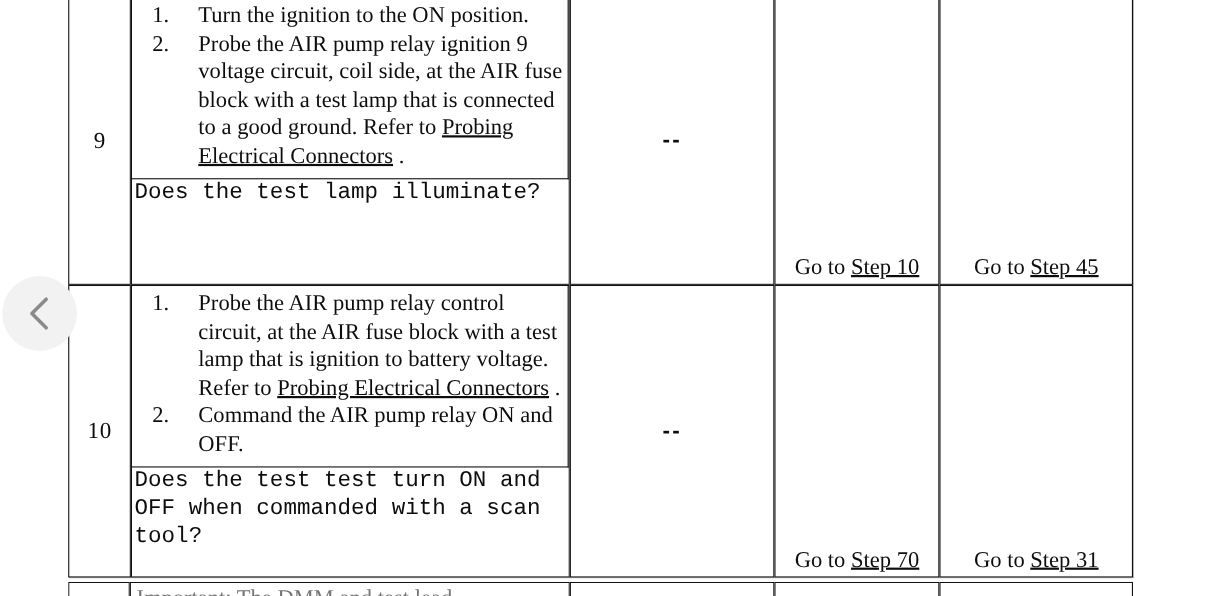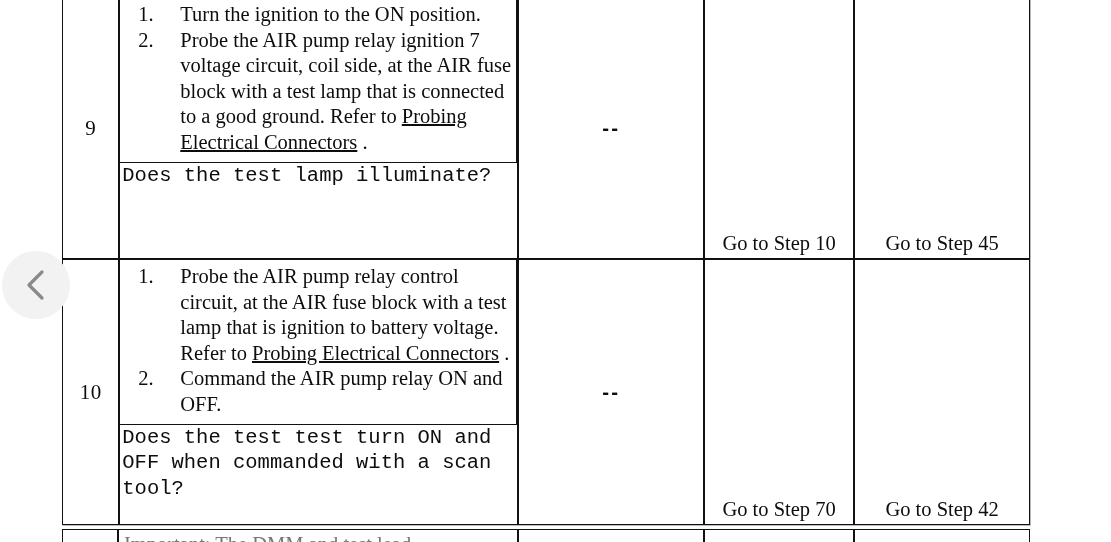--- a/index.html
+++ b/index.html
@@ -136,20 +136,21 @@
   .branch-inner {
     position: absolute;
     left: 0; right: 0;
     bottom: 2px;
     text-align: center;
     font-size: 20.5px;
     line-height: 25px;
     white-space: nowrap;
   }
   .branch-inner .step-ref {
+    text-decoration: underline;
     text-underline-offset: 1px;
     margin-top: 24px;
   }
 
   
   #next-row-peek {
     position: absolute;
     left: 62px;
     top: 529px;
     width: 968px;
@@ -203,21 +204,21 @@
       <tr class="dt-row" style="height:262px;">
         <td class="dt-cell col-step">
           <div class="step-num">9</div>
         </td>
 
         <td class="dt-cell col-action">
           <div class="action-inner">
             <div class="action-box">
               <ol class="steps-list">
                 <li><span>Turn the ignition to the ON position.</span></li>
-                <li><span>Probe the AIR pump relay ignition 7 voltage circuit, coil side, at the AIR fuse block with a test lamp that is connected to a good ground. Refer to </span><span class="xref">Probing Electrical Connectors</span><span> .</span></li>
+                <li><span>Probe the AIR pump relay ignition 9 voltage circuit, coil side, at the AIR fuse block with a test lamp that is connected to a good ground. Refer to </span><span class="xref">Probing Electrical Connectors</span><span> .</span></li>
               </ol>
             </div>
             <div class="question">Does the test lamp illuminate?</div>
           </div>
         </td>
 
         <td class="dt-cell col-value">
           <div class="value-inner">--</div>
         </td>
 
@@ -249,21 +250,21 @@
 
         <td class="dt-cell col-value">
           <div class="value-inner">--</div>
         </td>
 
         <td class="dt-cell col-yes">
           <div class="branch-inner"><span>Go to </span><span class="step-ref">Step 70</span></div>
         </td>
 
         <td class="dt-cell col-no">
-          <div class="branch-inner"><span>Go to </span><span class="step-ref">Step 42</span></div>
+          <div class="branch-inner"><span>Go to </span><span class="step-ref">Step 31</span></div>
         </td>
       </tr>
 
     </tbody>
   </table>
 
   <div id="next-row-peek">
     <div class="peek-cell" style="left:0px;   width:56px;"></div>
     <div class="peek-cell" style="left:56px;  width:400px;"></div>
     <div class="peek-cell" style="left:456px; width:186px;"></div>

